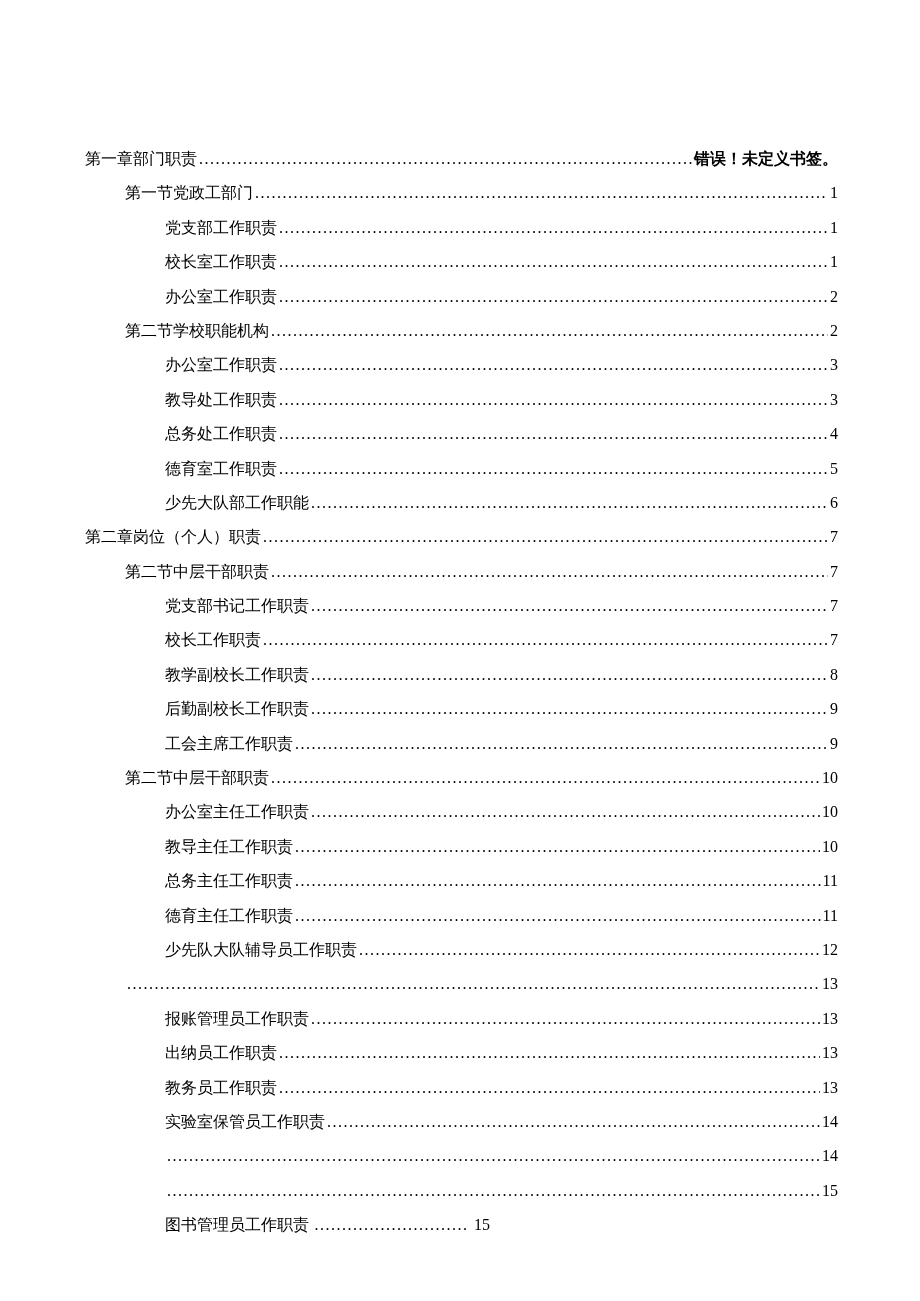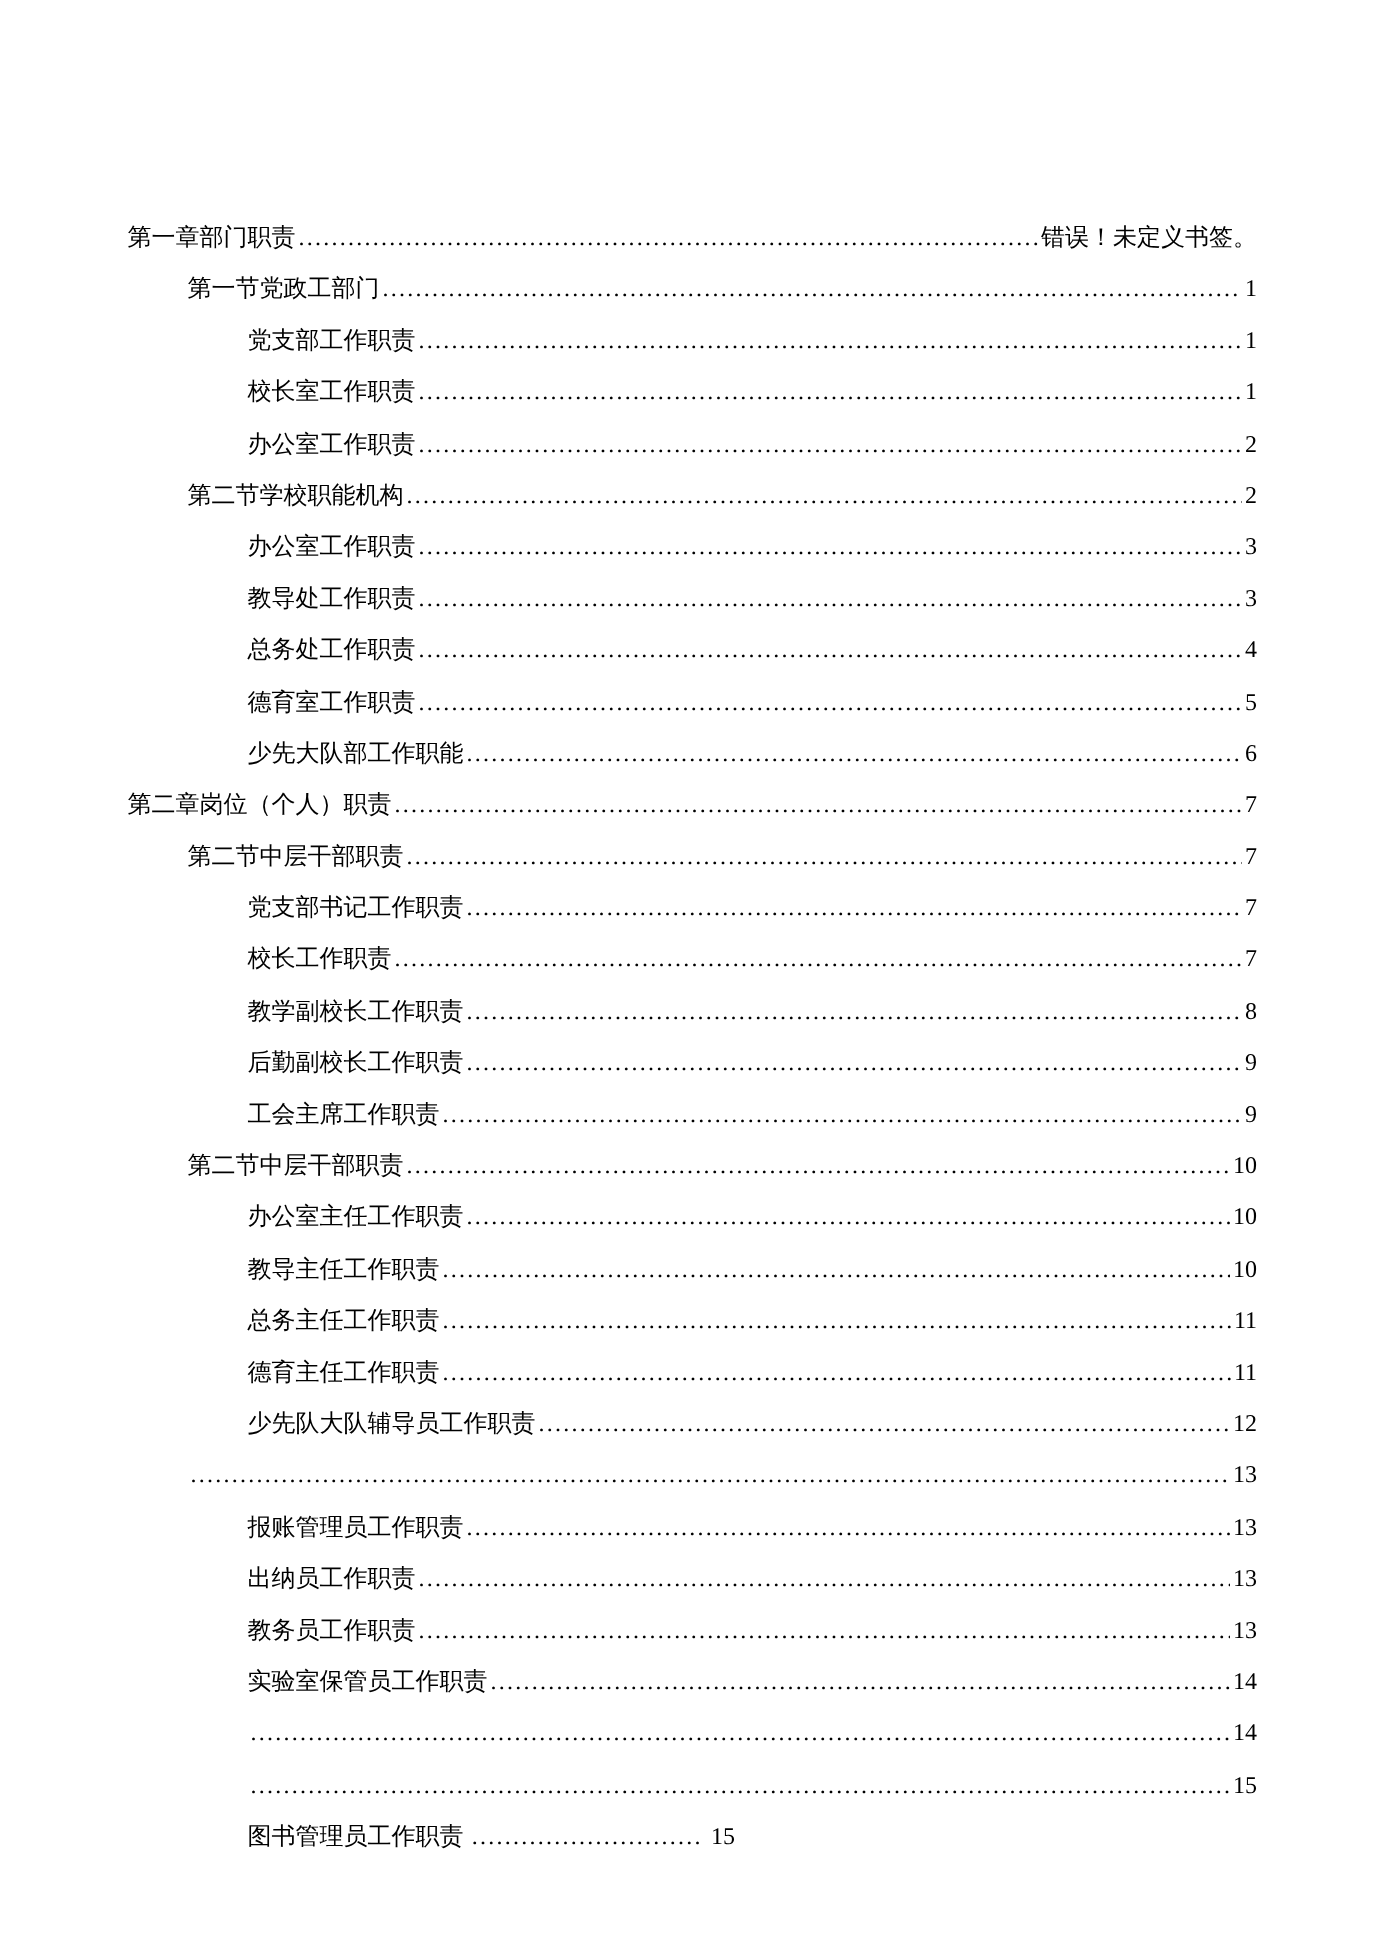--- a/index.html
+++ b/index.html
@@ -34,21 +34,21 @@
     margin: 0 2px;
   }
   .toc-page {
     flex: 0 0 auto;
   }
   .lvl0 { padding-left: 0px; }
   .lvl1 { padding-left: 40px; justify-content: center; }
   .lvl2 { padding-left: 80px; }
   .err-page {
     font-family: "SimHei", "黑体", sans-serif;
-    font-weight: normal;
+    font-weight: bold;
   }
 </style>
 </head>
 <body>
 
 <div class="page" id="toc-container">
     <div class="toc-row lvl0">
       <span class="toc-label">第一章部门职责</span>
       <span class="toc-leader">............................................................................................................................................</span>
       <span class="toc-page err-page">错误！未定义书签。</span>

